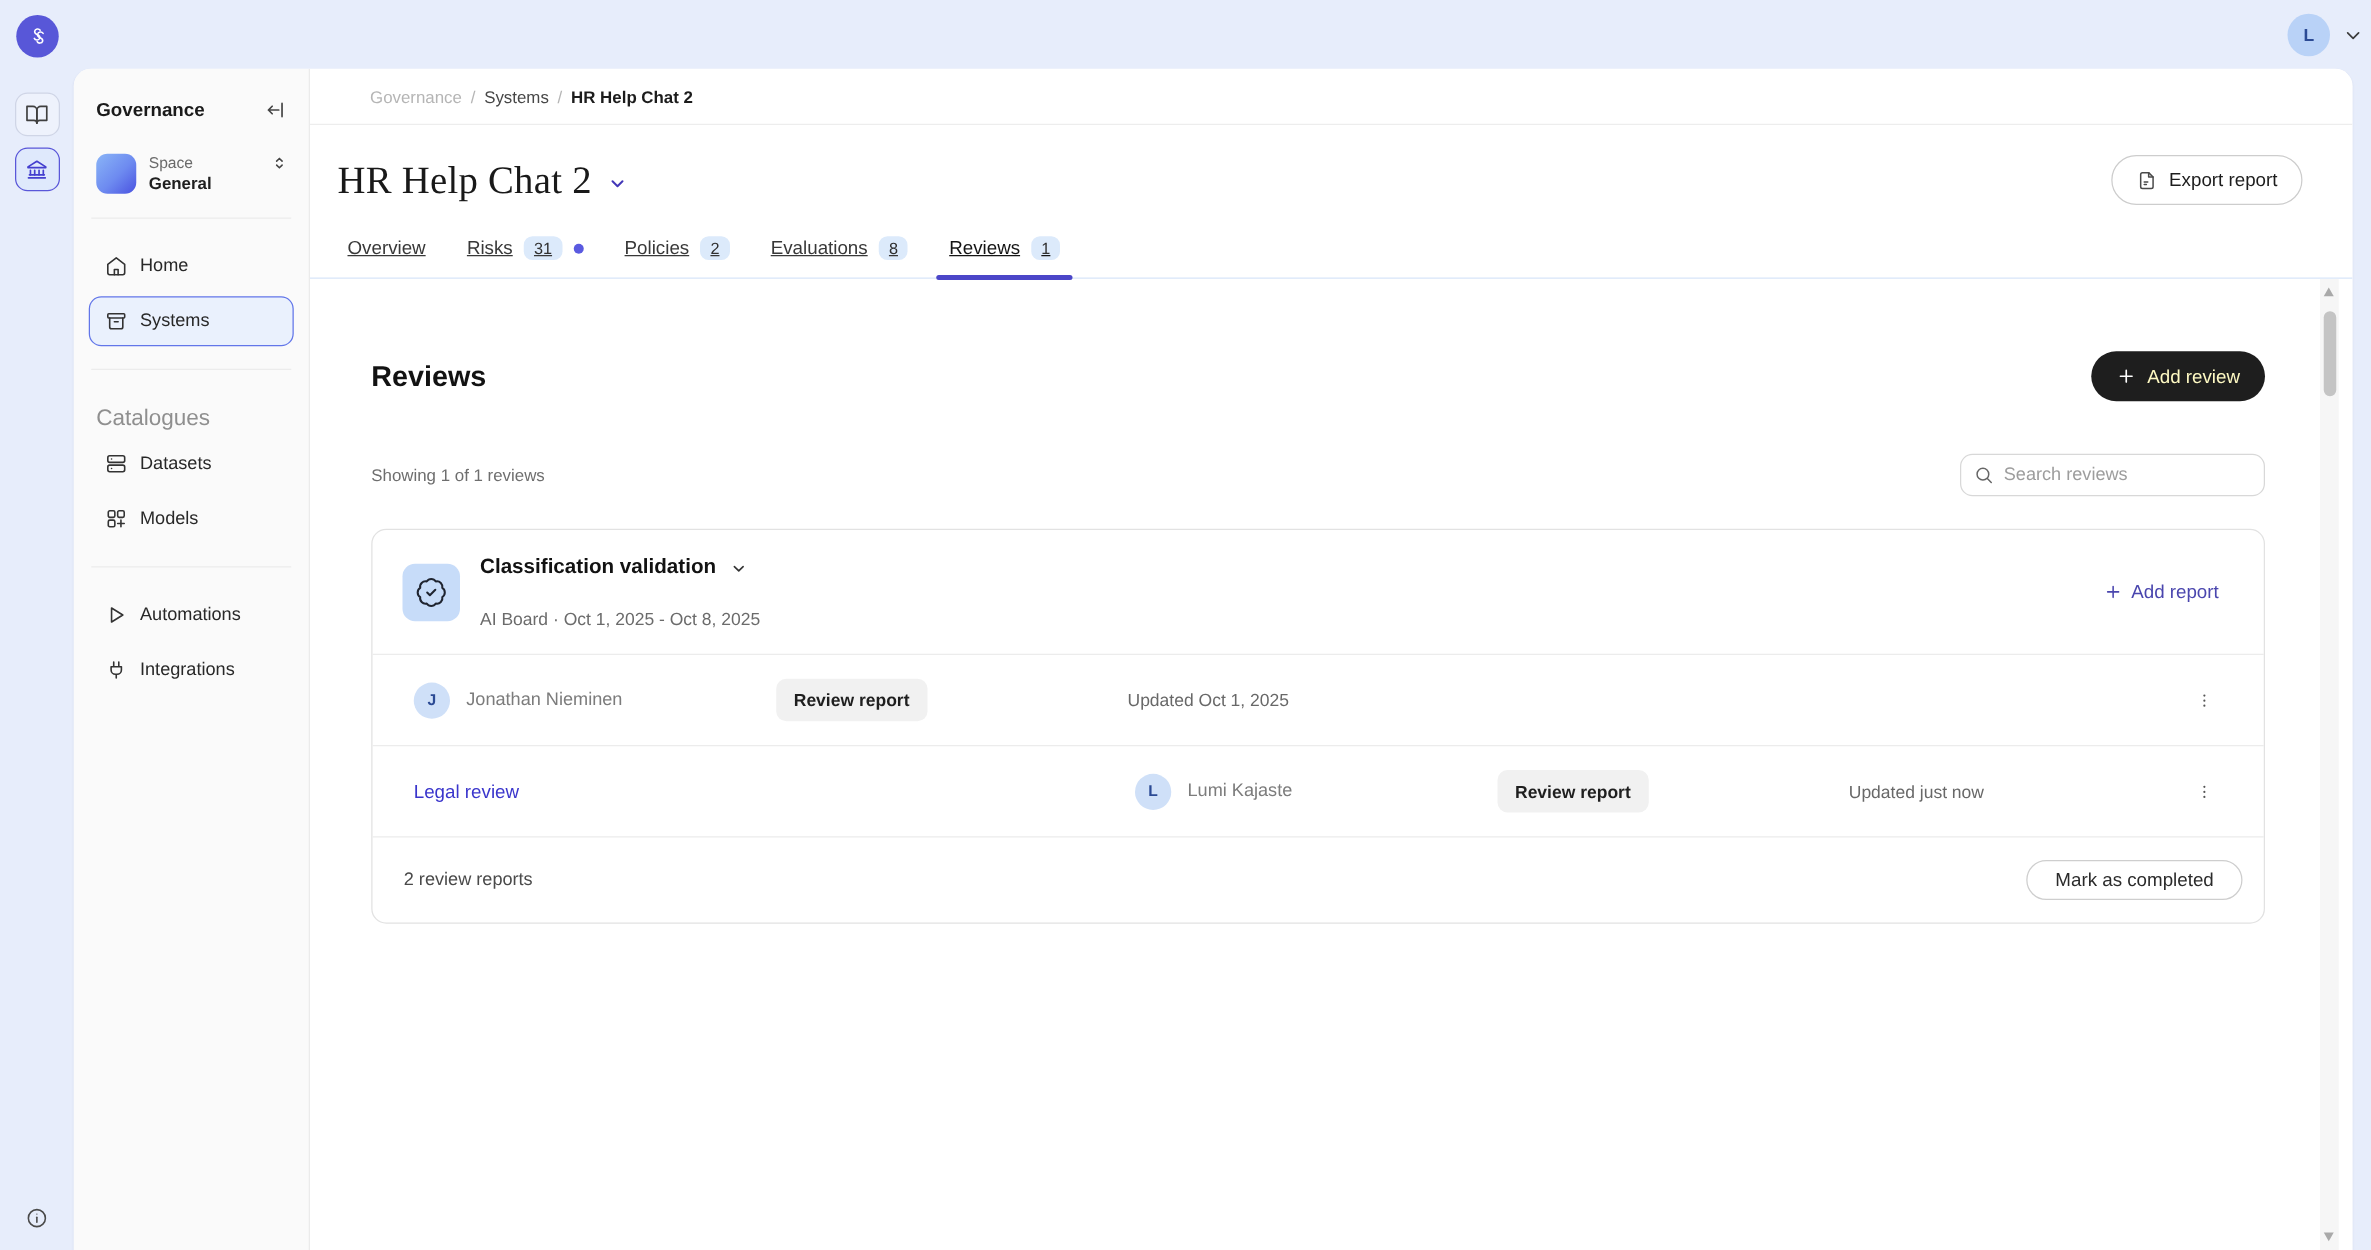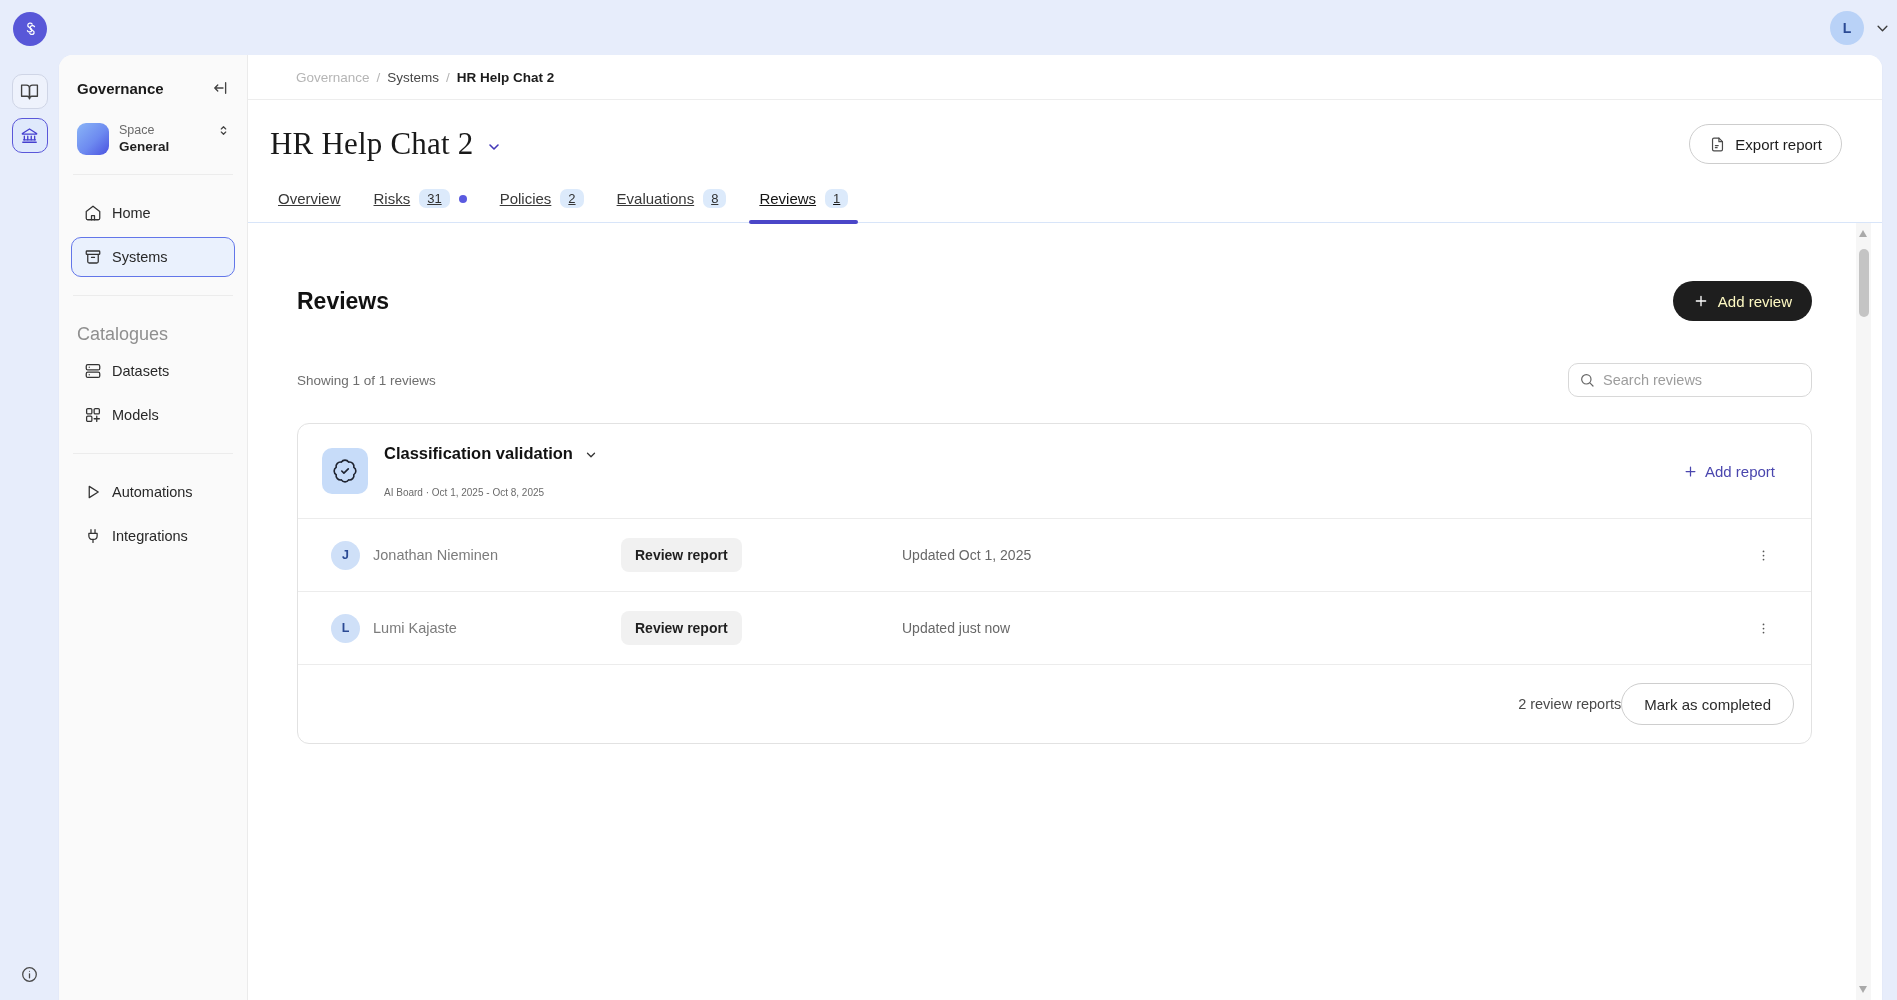--- a/index.html
+++ b/index.html
@@ -131,43 +131,43 @@
   .card { margin-top:26px; border:1px solid #e2e2e2; border-radius:12px; background:#fff; }
   .card-header { display:flex; align-items:center; padding:20px 36px 20px 24px; }
   .badge-square {
     width:46px; height:46px; border-radius:10px; background:#c7dcf9; flex:none;
     display:flex; align-items:center; justify-content:center; color:#1f2430;
   }
   .card-titles { margin-left:16px; }
   .card-title-row { display:flex; align-items:center; gap:11px; }
   .card-title { font-size:16.5px; font-weight:700; color:#121212; }
   .card-caret { color:#333; cursor:pointer; margin-top:2px; }
-  .card-subtitle { margin-top:24px; font-size:10px; color:#6b6b6b; }
+  .card-subtitle { margin-top:24px; font-size:14px; color:#6b6b6b; }
   .add-report { margin-left:auto; display:flex; align-items:center; gap:7px; color:#4a46ae; font-size:15px; font-weight:500; cursor:pointer; }
 
   .review-row { display:flex; align-items:center; height:73px; border-top:1px solid #ececec; padding:0 36px 0 33px; }
   .row-name { width:577px; flex:none; font-size:15px; color:#3a35cc; cursor:pointer; }
   .row-author { width:290px; flex:none; display:flex; align-items:center; gap:13px; }
   .row-avatar {
     width:29px; height:29px; border-radius:50%; background:#cfe0f8; color:#2b4a94;
     font-size:12.5px; font-weight:700; display:flex; align-items:center; justify-content:center; flex:none;
   }
   .author-name { font-size:14.5px; color:#7c7c7c; }
   .row-report { width:281px; flex:none; }
   .report-btn {
     display:inline-block; background:#f1f1f1; border-radius:8px; padding:9px 14px;
     font-size:14px; font-weight:700; color:#1f1f1f; cursor:pointer;
   }
   .row-updated { flex:1; font-size:14px; color:#686868; }
   .row-kebab { color:#555; cursor:pointer; padding:4px; }
 
-  .card-footer { border-top:1px solid #ececec; display:flex; align-items:center; justify-content:flex-end; padding:18px 17px 18px 25px; }
+  .card-footer { border-top:1px solid #ececec; display:flex; align-items:center; justify-content:space-between; padding:18px 17px 18px 25px; }
   .footer-count { font-size:14.5px; color:#4a4a4a; }
   .complete-btn {
-    height:42px; display:flex; align-items:center; padding:0 22px;
+    height:32px; display:flex; align-items:center; padding:0 22px;
     border:1px solid #cecece; border-radius:999px; background:#fff; font-size:15px; color:#2b2b2b; cursor:pointer;
   }
 
   
   .vscroll { position:absolute; top:0; right:11px; bottom:0; width:15px; background:#f6f6f6; }
   .scroll-arrow-up, .scroll-arrow-down { position:absolute; left:3px; width:0; height:0; cursor:pointer; }
   .scroll-arrow-up   { top:7px;    border-left:4.5px solid transparent; border-right:4.5px solid transparent; border-bottom:7px solid #a9a9a9; }
   .scroll-arrow-down { bottom:7px; border-left:4.5px solid transparent; border-right:4.5px solid transparent; border-top:7px solid #a9a9a9; }
   .scroll-thumb { position:absolute; top:26px; left:2.5px; width:10px; height:68px; background:#c4c4c4; border-radius:6px; cursor:grab; }
 </style>
@@ -430,20 +430,21 @@
               <span class="row-kebab">
                 <svg width="15" height="15" viewBox="0 0 24 24" fill="currentColor">
                     <circle cx="12" cy="5.5" r="1.4"></circle>
                     <circle cx="12" cy="12" r="1.4"></circle>
                     <circle cx="12" cy="18.5" r="1.4"></circle>
                   </svg>
               </span>
             </div>
 
             <div class="review-row">
+              <span class="row-name">Legal review</span>
               <span class="row-author">
                 <span class="row-avatar">L</span>
                 <span class="author-name">Lumi Kajaste</span>
               </span>
               <span class="row-report">
                 <span class="report-btn">Review report</span>
               </span>
               <span class="row-updated">Updated just now</span>
               <span class="row-kebab">
                 <svg width="15" height="15" viewBox="0 0 24 24" fill="currentColor">

